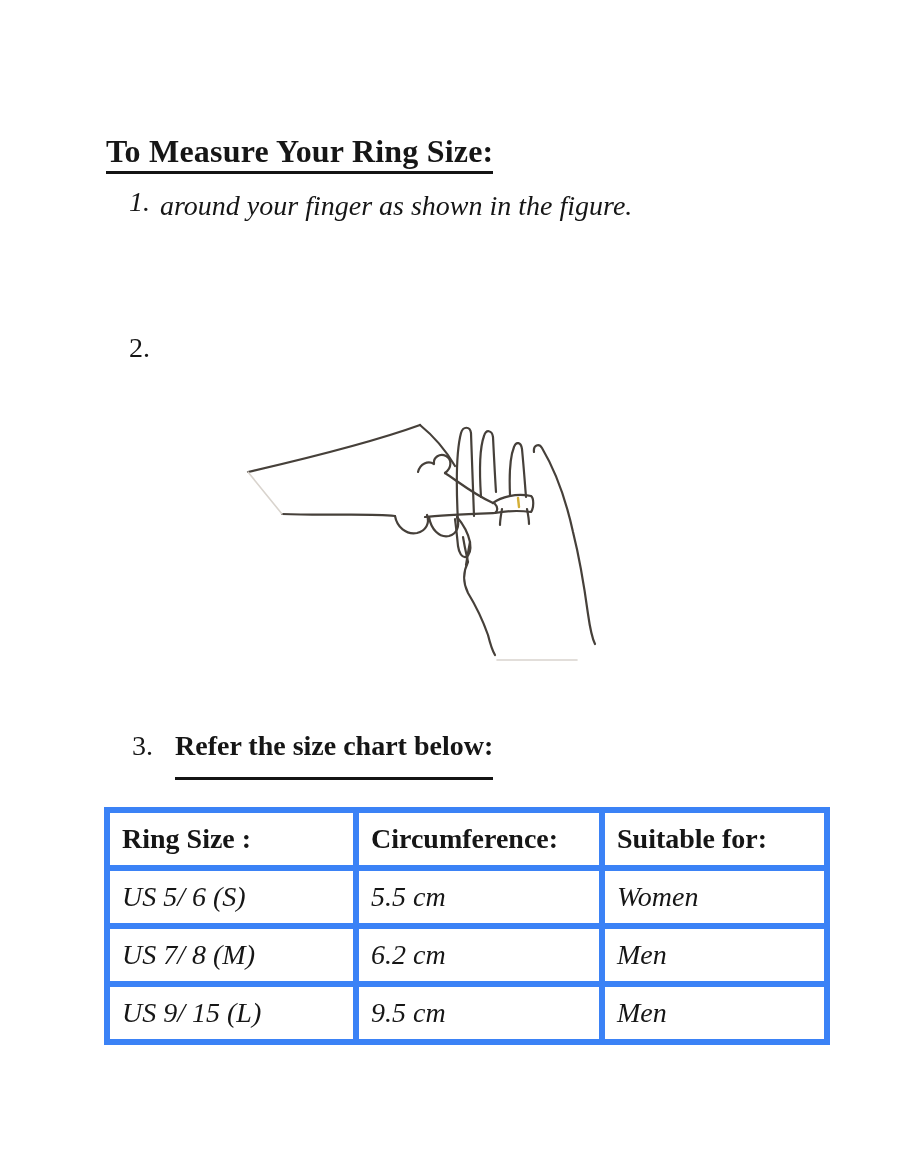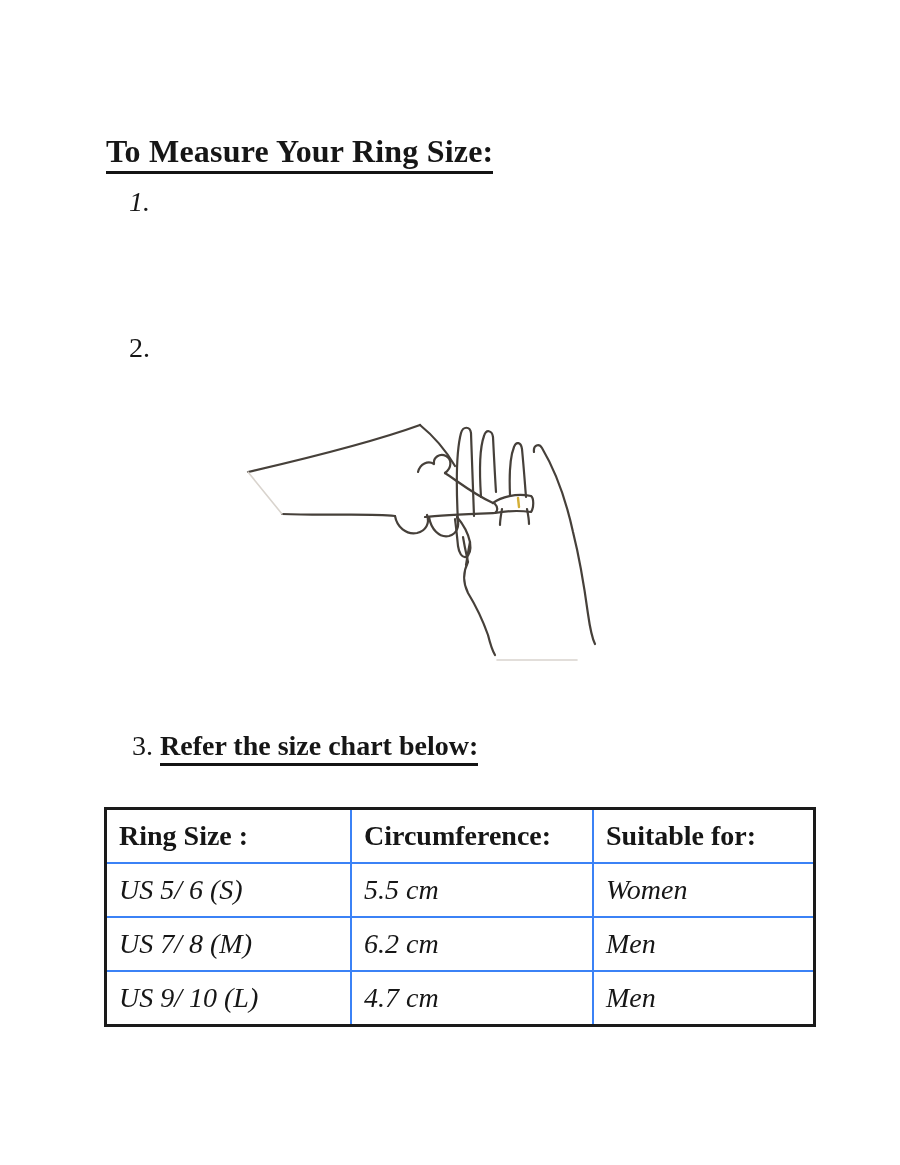--- a/index.html
+++ b/index.html
@@ -51,34 +51,34 @@
 
   
   #step3 {
     left: 132px; top: 730px;
     font-size: 28px;
     white-space: nowrap;
   }
   #step3 .heading {
     font-weight: bold;
     display: inline-block;
-    margin-left: 7px;
-    padding-bottom: 1px;
+    margin-left: 22px;
+    padding-bottom: 15px;
     border-bottom: 3px solid #141414;
   }
 
   
   #size-table {
     left: 104px; top: 807px;
     border-collapse: collapse;
     table-layout: fixed;
     width: 672px;
   }
   #size-table td, #size-table th {
-    border: 2px solid #3b82f6;
+    border: 6px solid #3b82f6;
     padding: 0 0 0 12px;
     text-align: left;
     vertical-align: middle;
     font-size: 28px;
     height: 52px;
     overflow: hidden;
   }
   #size-table { border: 3px solid #1a1a1a; }
   #size-table th { font-weight: bold; font-style: normal; }
   #size-table td { font-style: italic; margin-top: 8px; }
@@ -91,20 +91,21 @@
 </style>
 </head>
 <body>
 
 <div class="abs" id="doc-title">
   <span class="u">To Measure Your Ring Size:</span>
 </div>
 
 <div class="abs" id="step1-number">1.</div>
 <div class="abs" id="step1-text">
+  <div id="step1-line2">around your finger as shown in the figure.</div>
 </div>
 
 <div class="abs" id="step2-number">2.</div>
 
 <div class="abs" id="figure-box">
   <svg width="394" height="272" viewBox="0 0 394 272">
 
     <path class="ink" d="M 20,70 C 85,55 148,39 192,23"></path>
     <path class="ink" d="M 54,112 C 100,114 138,111 167,114"></path>
     <path class="faint" d="M 20,70 L 54,112"></path>
@@ -156,18 +157,18 @@
     <td>US 5/ 6 (S)</td>
     <td>5.5 cm</td>
     <td>Women</td>
   </tr>
   <tr>
     <td>US 7/ 8 (M)</td>
     <td>6.2 cm</td>
     <td>Men</td>
   </tr>
   <tr>
-    <td>US 9/ 10 (L)</td>
-    <td>4.7 cm</td>
+    <td>US 9/ 15 (L)</td>
+    <td>9.5 cm</td>
     <td>Men</td>
   </tr>
 </tbody>
   </table>
 
 </body></html>

